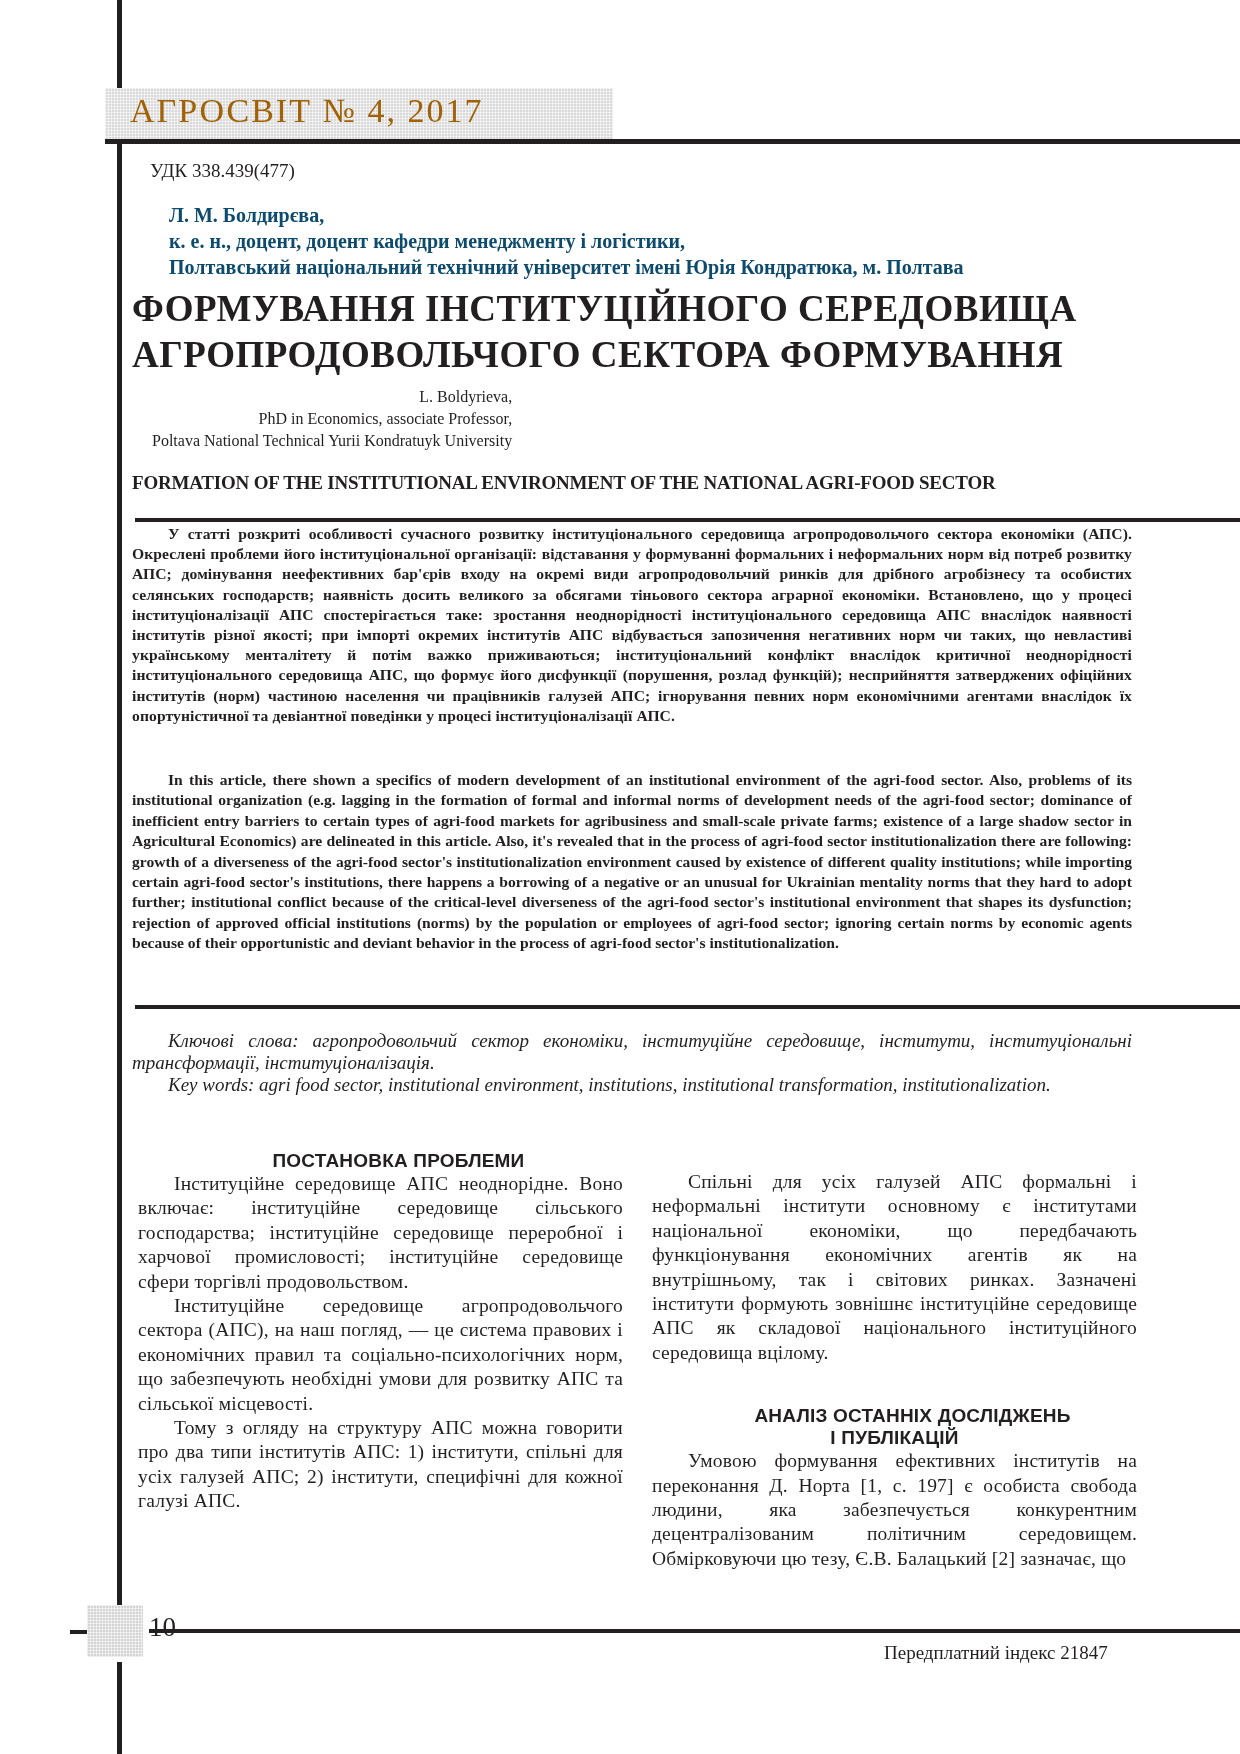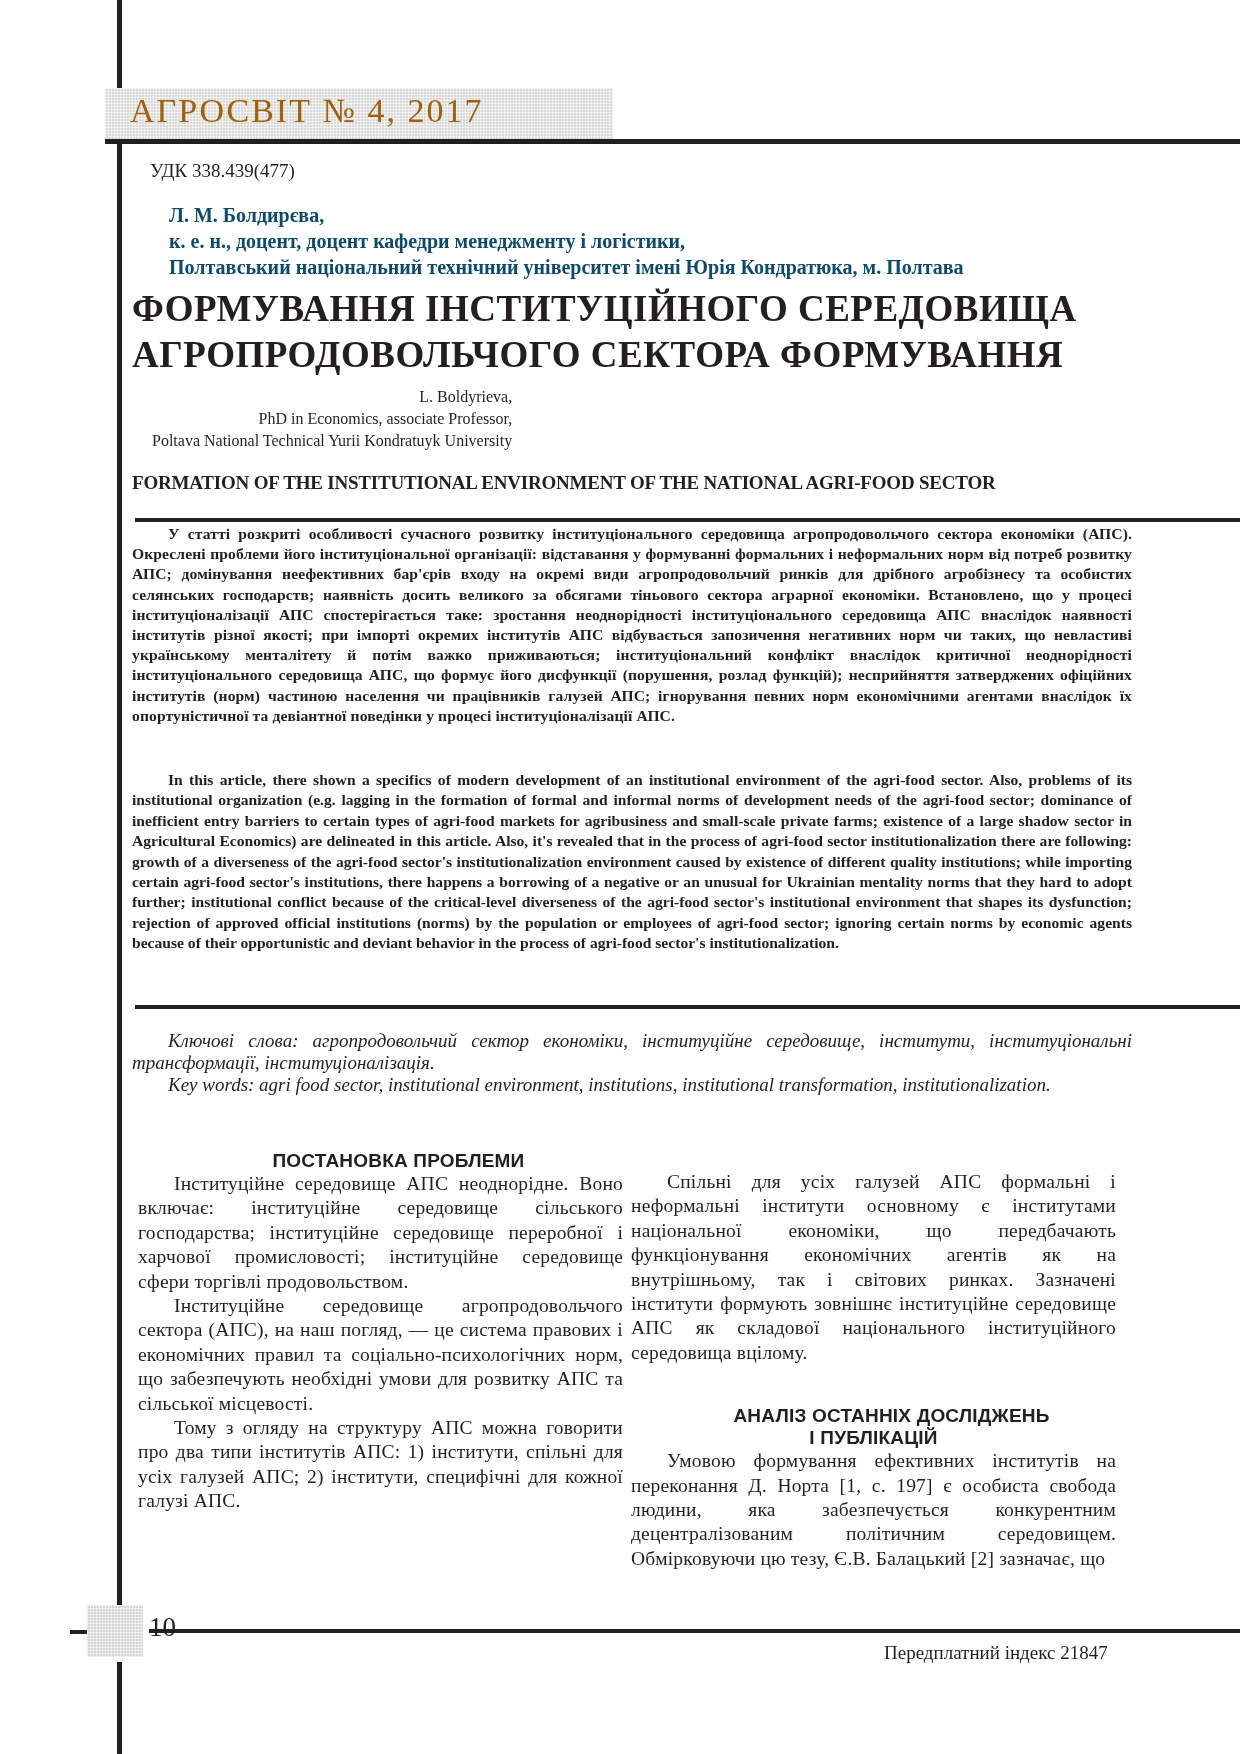--- a/index.html
+++ b/index.html
@@ -21,21 +21,21 @@
   .rule-abstract-top { position:absolute; left:135px; top:518px; width:1105px; height:4px; background:#231f20; }
   .rule-abstract-bottom { position:absolute; left:135px; top:1005px; width:1105px; height:4px; background:#231f20; }
   .abstract { position:absolute; left:132px; width:1000px; font-size:15.6px; text-align:justify; }
   .abstract-ua { top:524px; line-height:20.2px; font-weight:bold; letter-spacing:0.1px; }
   .abstract-en { top:770px; line-height:20.4px; font-weight:bold; }
   .abstract p { margin:0; text-indent:36px; }
   .keywords { position:absolute; left:132px; top:1030px; width:1000px; font-size:19px; line-height:22px; font-style:italic; text-align:justify; }
   .keywords p { margin:0; text-indent:36px; }
   .col { position:absolute; width:485px; font-size:19.5px; line-height:24.4px; text-align:justify; letter-spacing:0.2px; }
   .col-left { left:138px; top:1150px; }
-  .col-right { left:631px; top:1170px; }
+  .col-right { left:652px; top:1170px; }
   .col p { margin:0; text-indent:36px; }
   .section-heading { font-family:"Liberation Sans","DejaVu Sans",sans-serif; font-weight:bold; font-size:19px; text-align:center; line-height:22px; margin:0; text-indent:0; }
   .col-right .section-heading { margin-top:40px; }
   .page-num-box { position:absolute; left:87px; top:1605px; width:56px; height:52px; background-color:#d4d4d4;
     background-image: repeating-linear-gradient(0deg, rgba(255,255,255,0.55) 0 1px, transparent 1px 3px),
                       repeating-linear-gradient(90deg, rgba(255,255,255,0.55) 0 1px, transparent 1px 3px); }
   .page-num { position:absolute; left:105px; top:1612px; font-size:27px;margin-left:44px; }
   .footer-rule-left { position:absolute; left:70px; top:1630px; width:17px; height:4px; background:#231f20; }
   .footer-rule-right { position:absolute; left:149px; top:1629px; width:1091px; height:4px; background:#231f20; }
   .footer-index { position:absolute; left:884px; top:1642px; font-size:19px; white-space:nowrap; }

